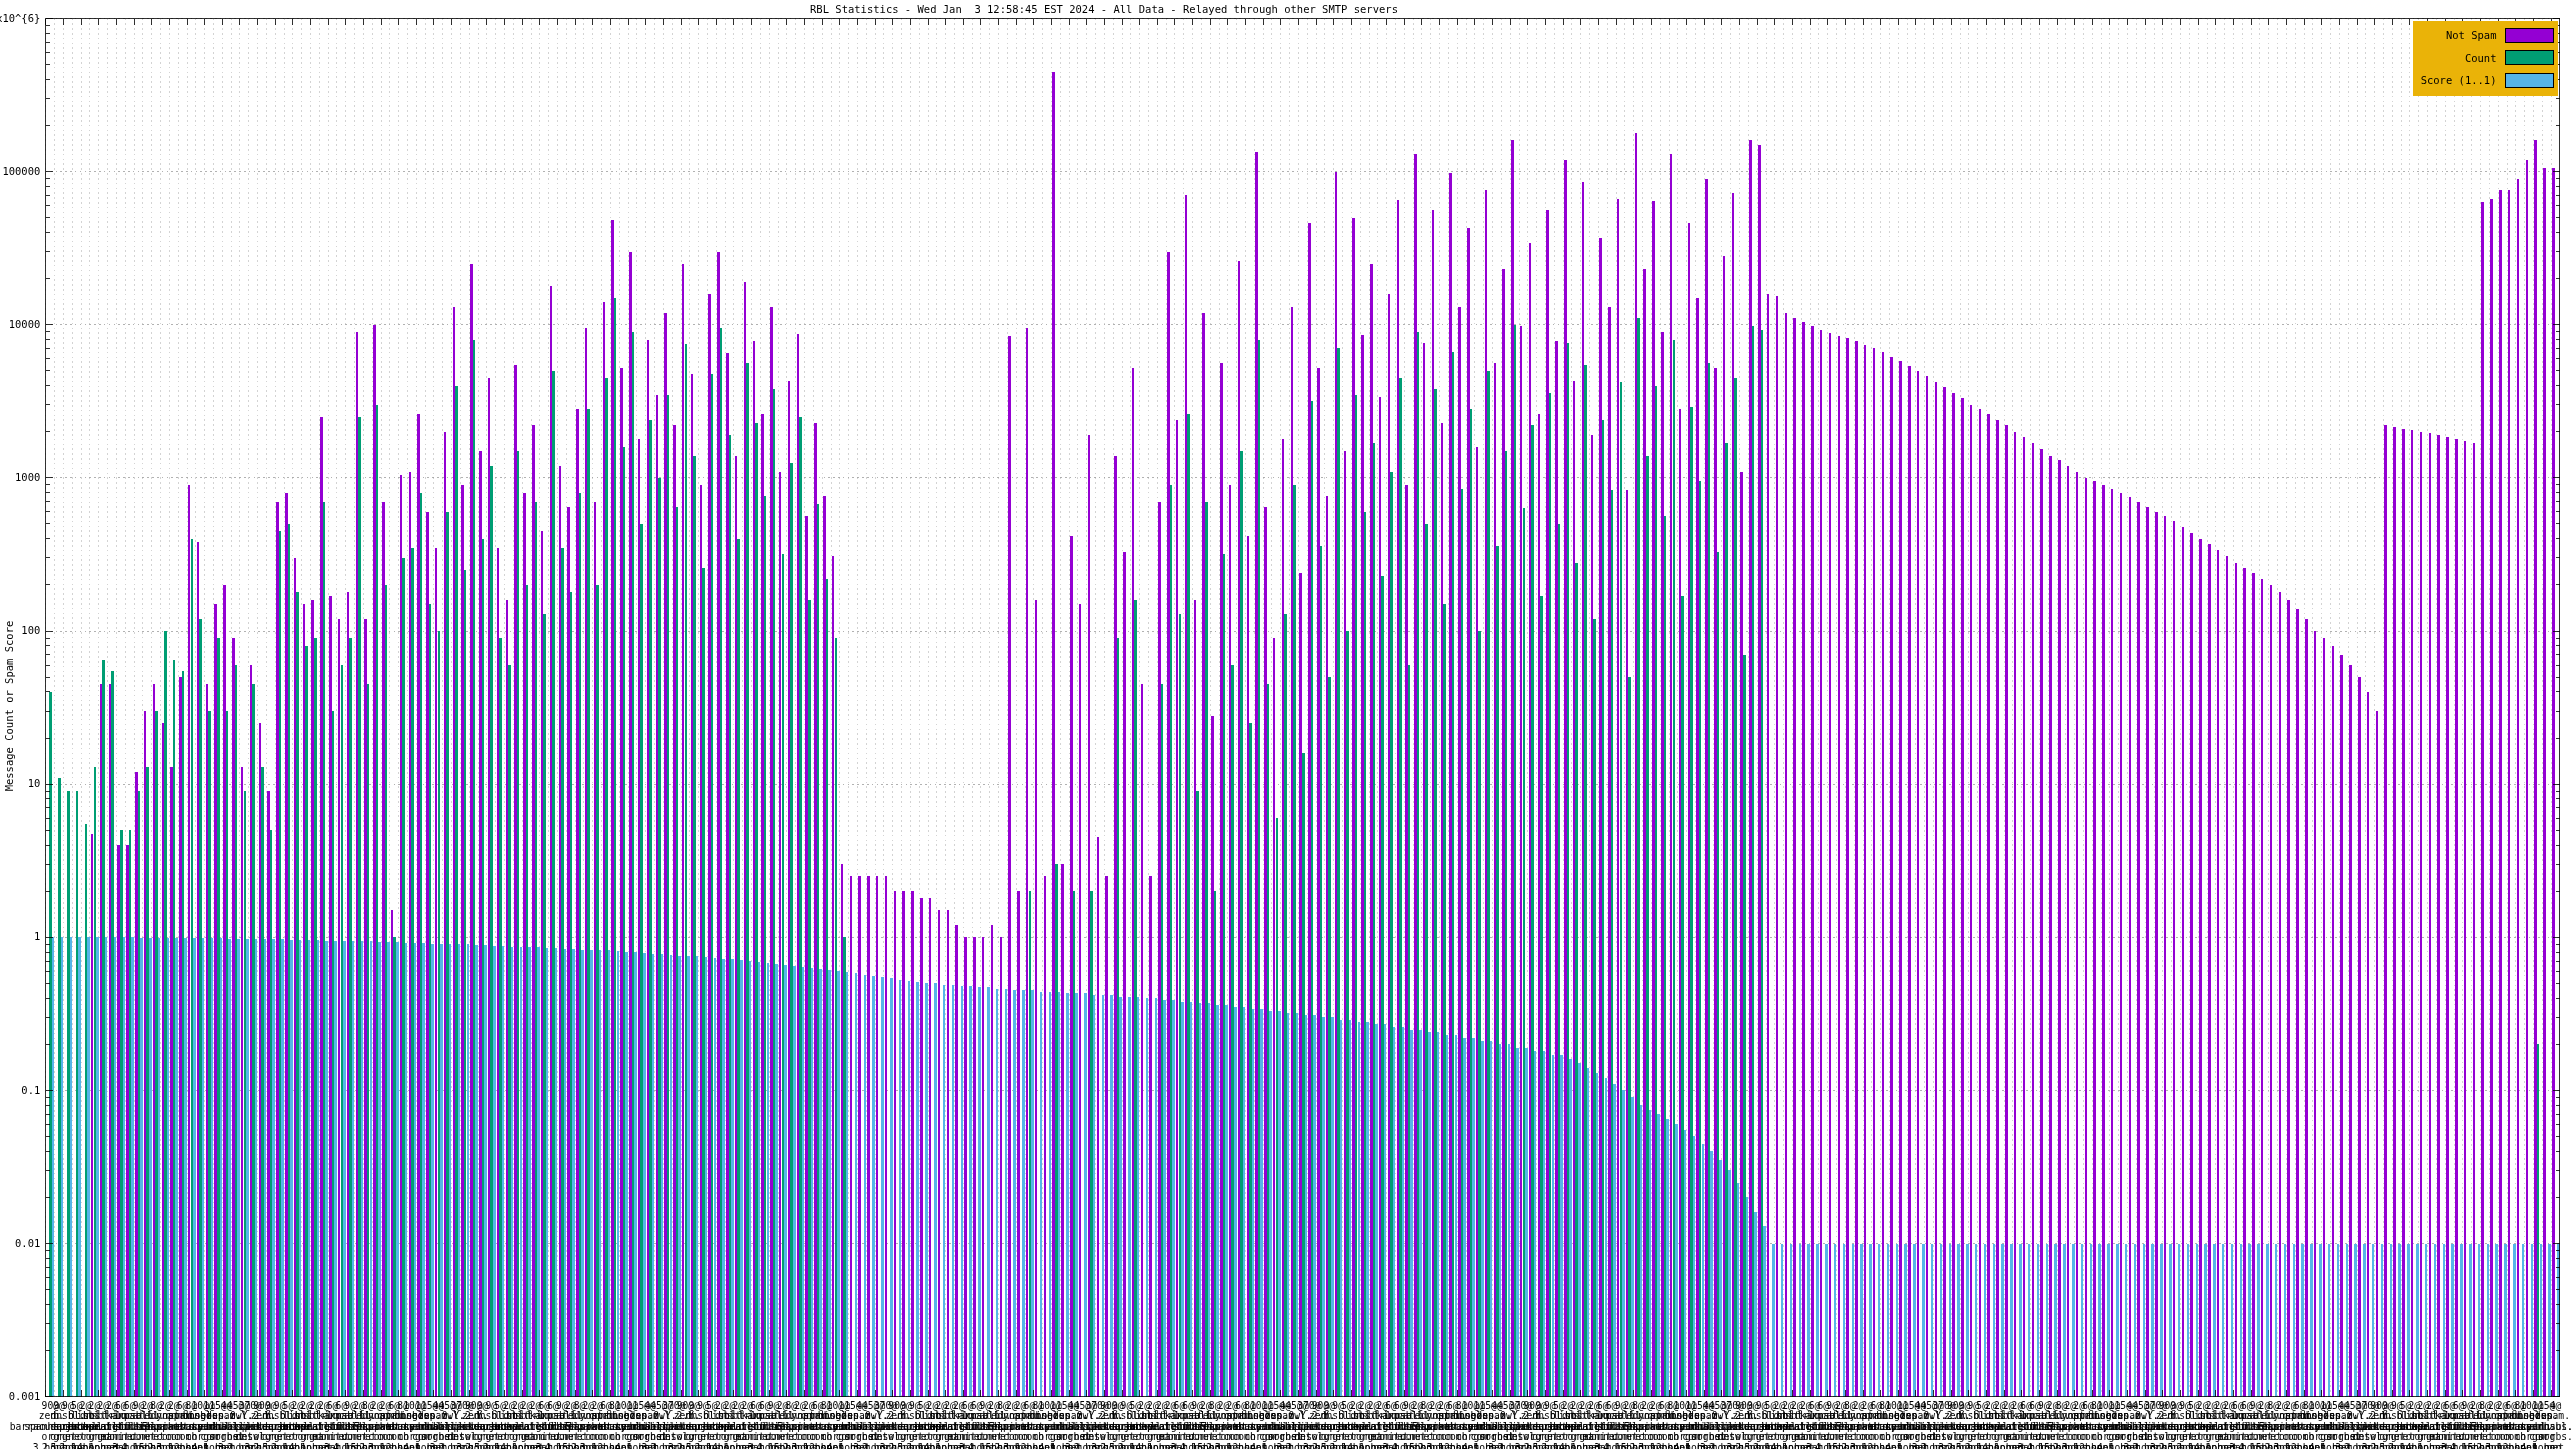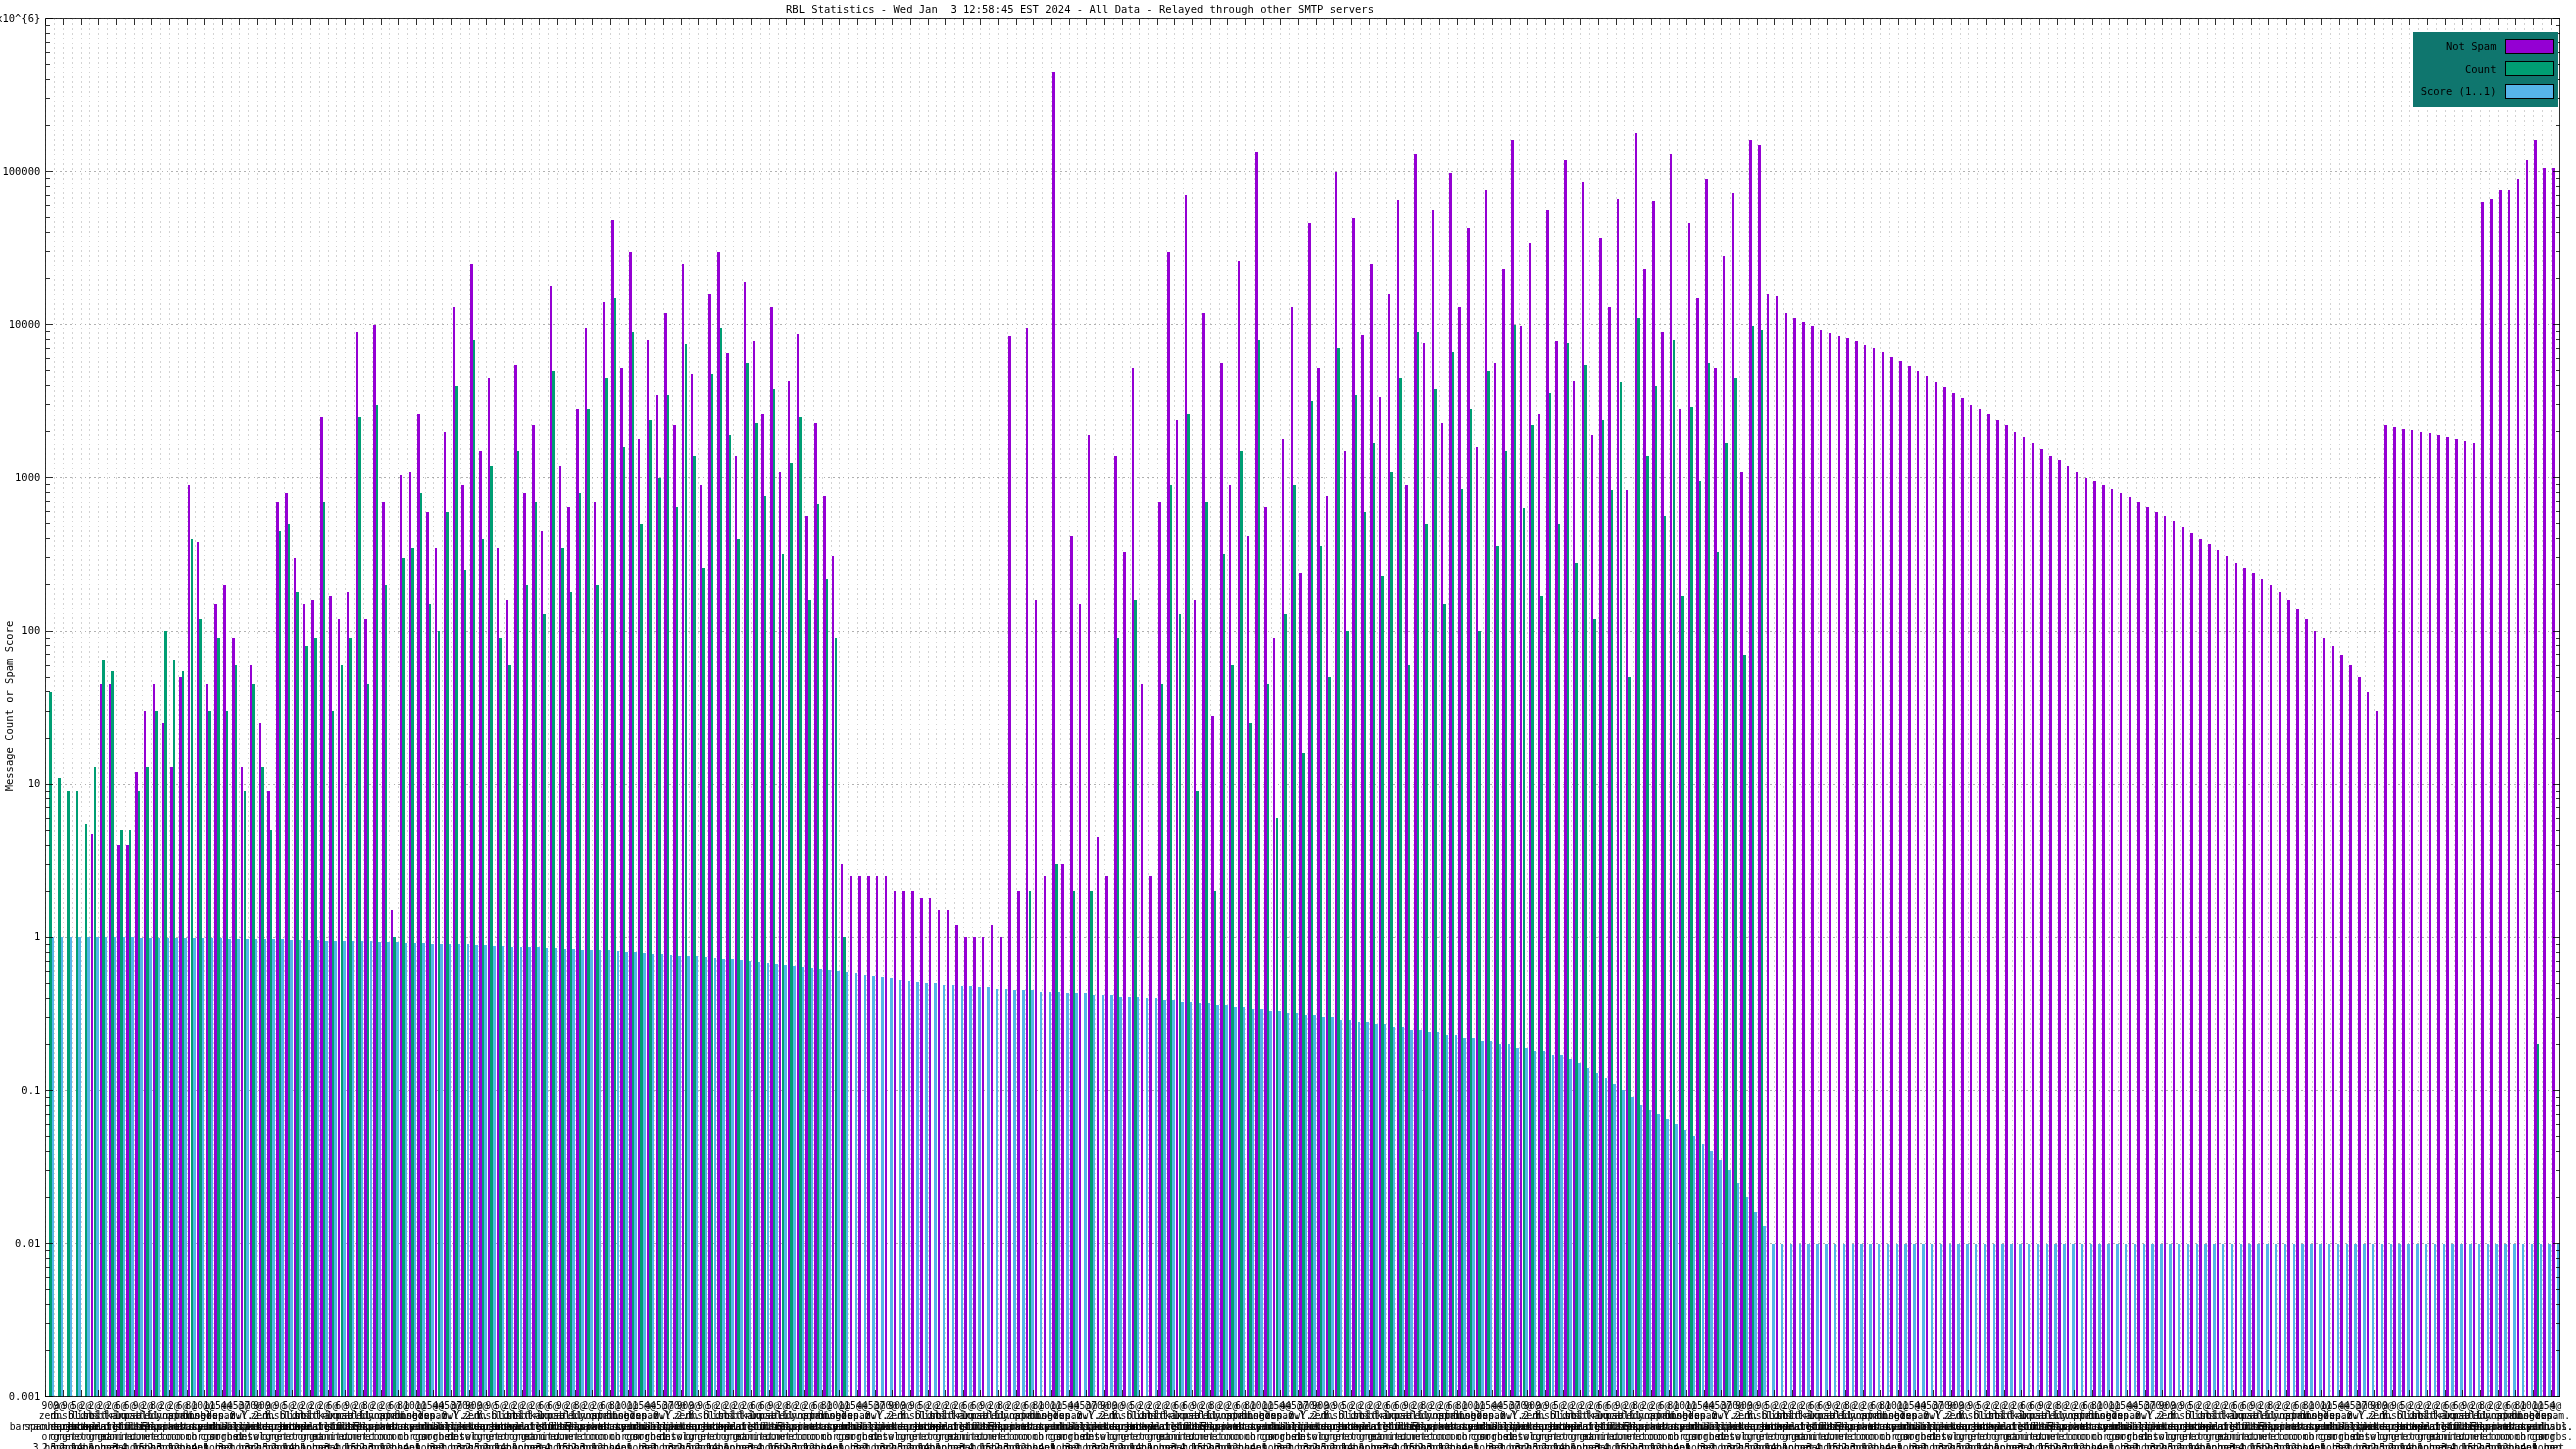--- a/index.html
+++ b/index.html
@@ -1,23 +1,23 @@
 <!DOCTYPE html>
 <html style="font-size:13px"><head>
 <meta charset="utf-8">
 <style>
   html,body{margin:0;padding:0;background:#ffffff;}
   #stage{position:relative;width:2576px;height:1449px;background:#ffffff;
          font-family:"DejaVu Sans Mono","Liberation Mono",monospace;color:#000;overflow:hidden;}
   #chart-title{position:absolute;top:3.2px;left:0;width:2160px;text-align:center;
-               font-size:10.5px;white-space:pre;}
+               font-size:10.5px;white-space:pre;padding-left:24px;}
   #y-axis-title{position:absolute;left:-184px;top:700px;width:386px;text-align:center;
                 font-size:10.5px;transform:rotate(-90deg);transform-origin:center center;}
   #plot-svg{position:absolute;left:0;top:0;}
-  #legend{position:absolute;right:17.7px;top:32px;background:#0f766e;padding:3.2px 4.8px 4.8px 8px;}
+  #legend{position:absolute;right:17.7px;top:21px;background:#eab308;padding:3.2px 4.8px 4.8px 8px;}
   .legend-row{display:flex;align-items:center;justify-content:flex-end;height:22.5px;}
   .legend-label{font-size:10.5px;margin-right:8px;white-space:pre;}
   .legend-swatch{width:47px;height:13px;border:0.8px solid #000;display:inline-block;}
 </style>
 </head>
 <body>
 
 <div id="stage">
   <div id="chart-title">RBL Statistics - Wed Jan  3 12:58:45 EST 2024 - All Data - Relayed through other SMTP servers</div>
   <div id="y-axis-title">Message Count or Spam Score</div>

